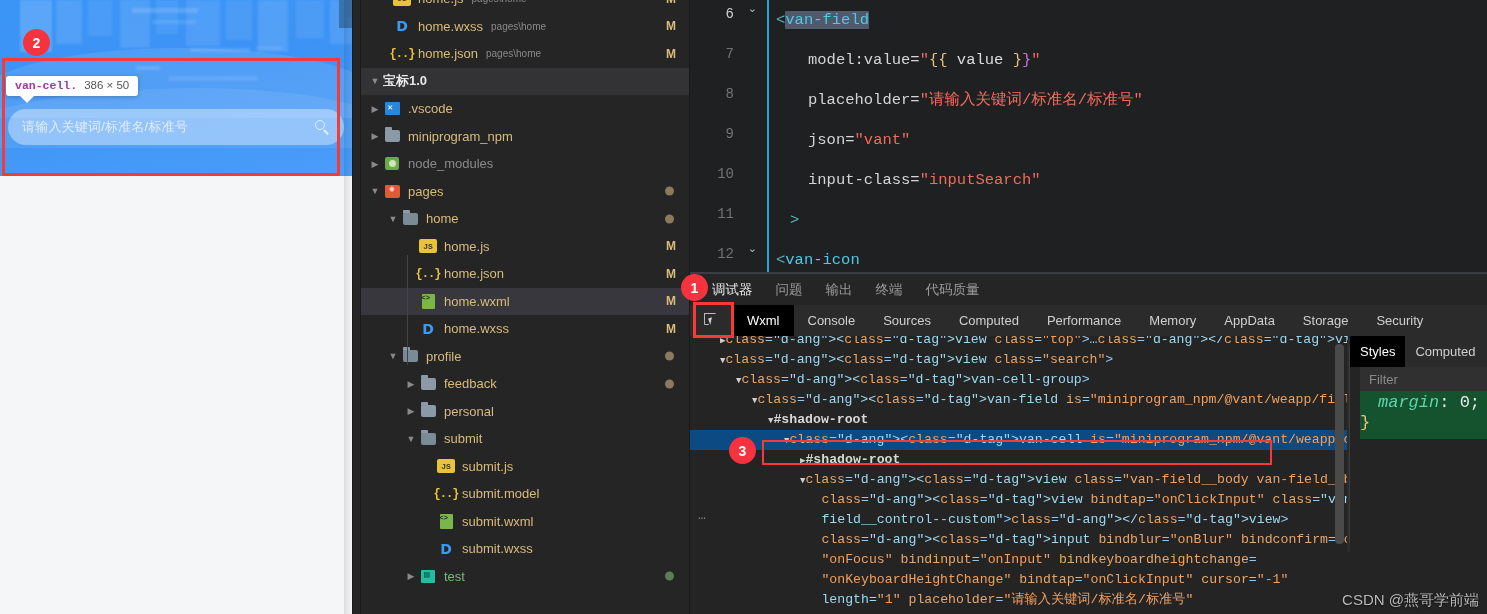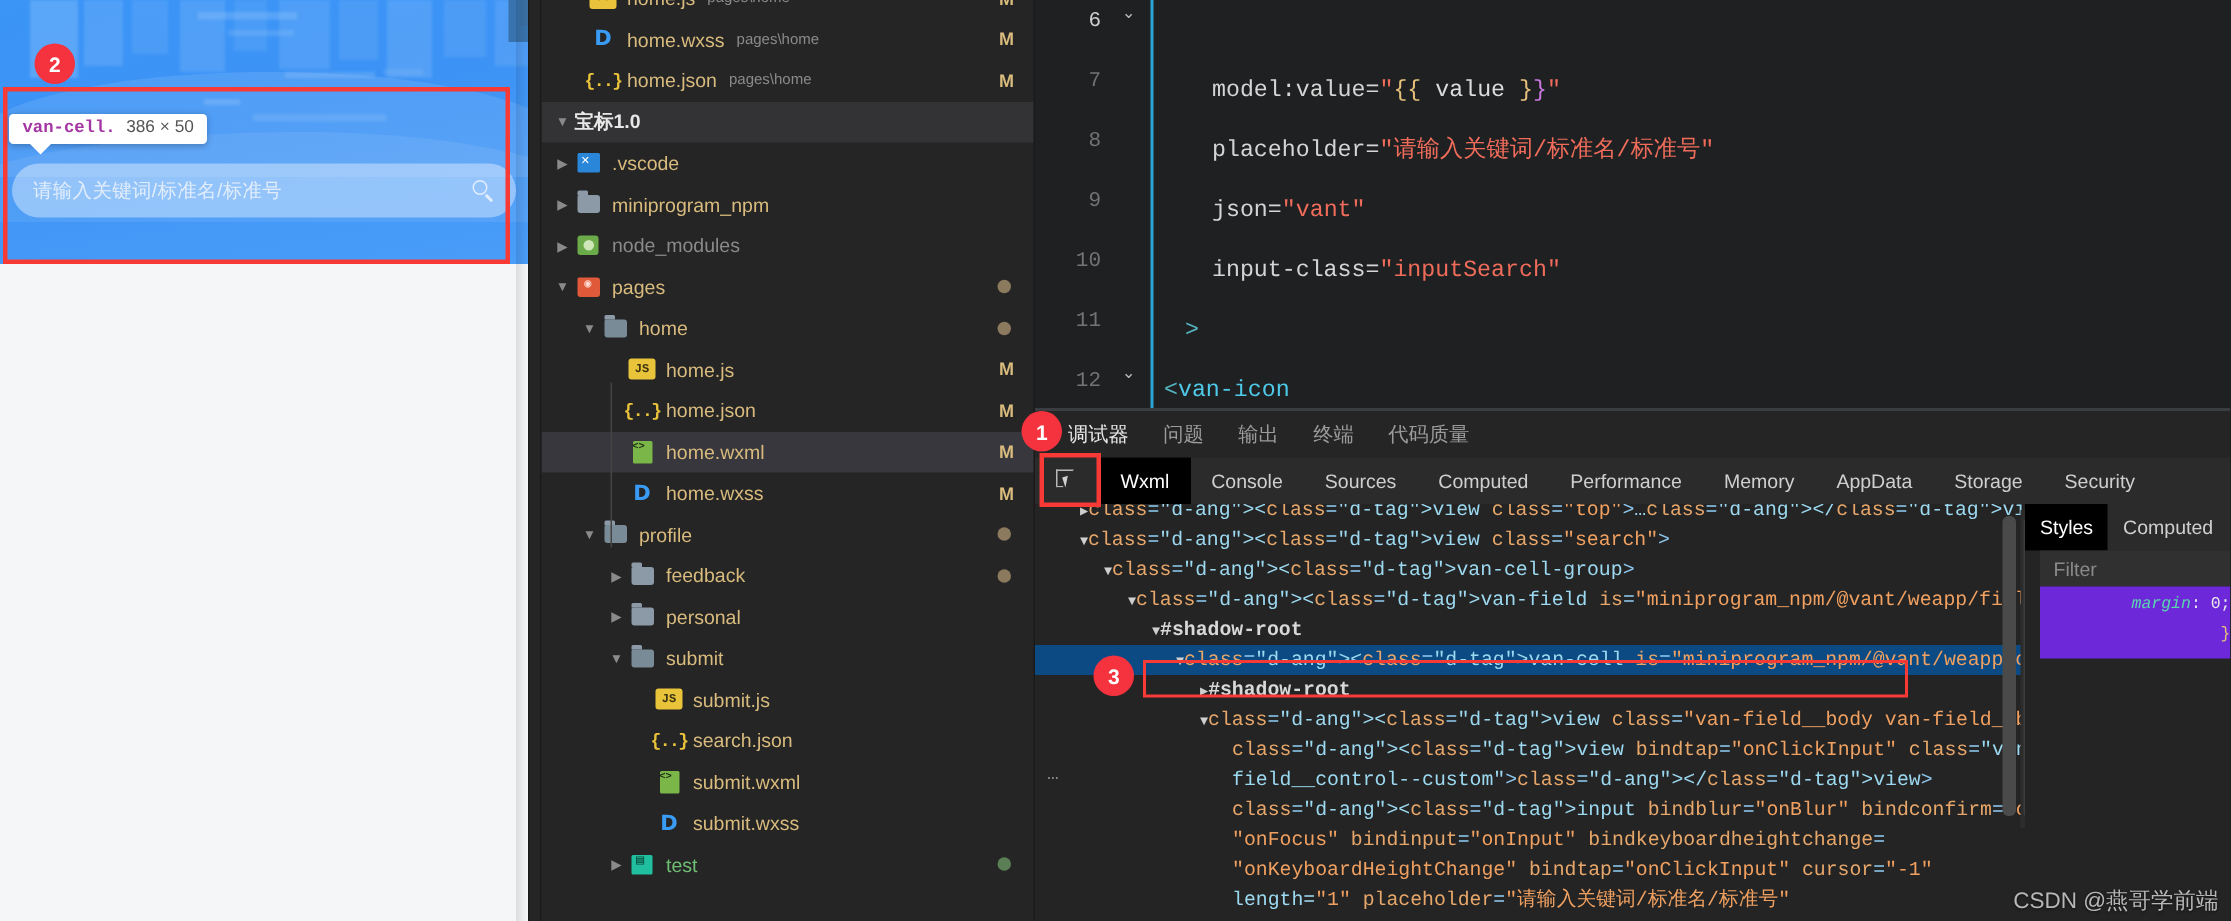--- a/index.html
+++ b/index.html
@@ -375,25 +375,24 @@
   .st-tab.active { background: #000; color: #fff; }
   .styles-filter {
     position: absolute; left: 10px; top: 31px; width: 127px; height: 24px;
     background: #303030;
     display: flex; align-items: center;
     padding-left: 9px;
     color: #8a8a8a; font-size: 13px;
   }
   .styles-body {
     position: absolute; left: 10px; top: 55px; width: 127px; height: 48px;
-    background: #6d28d9;
+    background: #14532d;
     font-family: "Liberation Mono", monospace;
-    font-size: 11px; line-height: 20px;
+    font-size: 17px; line-height: 20px;
     padding-top: 2px;
-    text-align: right;
   }
   .css-prop { color: #5bd6b0; font-style: italic; padding-left: 18px; }
   .css-val { color: #e8e8e8; }
   .css-brace { color: #e8c07b; }
   .styles-vscroll {
     position: absolute; left: 657px; top: 66px;
     width: 16px; height: 212px;
     background: #2c2c2c;
   }
   .styles-vscroll .thumb {
@@ -590,21 +589,21 @@
           <span class="fname">submit</span>
         </div>
         <div class="row" style="padding-left: 60px;">
           <span class="twisty"></span>
           <span class="ic ic-js">JS</span>
           <span class="fname">submit.js</span>
         </div>
         <div class="row" style="padding-left: 60px;">
           <span class="twisty"></span>
           <span class="ic ic-json">{..}</span>
-          <span class="fname">search.json</span>
+          <span class="fname">submit.model</span>
         </div>
         <div class="row" style="padding-left: 60px;">
           <span class="twisty"></span>
           <span class="ic">
             <span class="ic-wxml">&lt;&gt;</span>
           </span>
           <span class="fname">submit.wxml</span>
         </div>
         <div class="row" style="padding-left: 60px;">
           <span class="twisty"></span>
@@ -633,20 +632,21 @@
       <span class="ln" style="top:126px;">9</span>
       <span class="ln" style="top:166px;">10</span>
       <span class="ln" style="top:206px;">11</span>
       <span class="ln" style="top:246px;">12</span>
       <span class="fold" style="top:2px;">⌄</span>
       <span class="fold" style="top:242px;">⌄</span>
     </div>
     <div class="cursorline"></div>
 
     <div class="code">
+      <div class="cl" style="top:0px;"><span class="tagb">&lt;</span><span class="tagname sel-tag">van-field</span></div>
 
       <div class="cl" style="top:40px;padding-left:32px;"><span class="attr">model:value=</span><span class="str">"</span><span class="mustache">{{</span><span class="plainw"> value </span><span class="mustache">}</span><span class="mustache2">}</span><span class="str">"</span></div>
 
       <div class="cl" style="top:80px;padding-left:32px;"><span class="attr">placeholder=</span><span class="str">"</span><span class="str">请输入关键词/标准名/标准号</span><span class="str">"</span></div>
 
       <div class="cl" style="top:120px;padding-left:32px;"><span class="attr">json=</span><span class="str">"</span><span class="str">vant</span><span class="str">"</span></div>
 
       <div class="cl" style="top:160px;padding-left:32px;"><span class="attr">input-class=</span><span class="str">"</span><span class="str">inputSearch</span><span class="str">"</span></div>
 
       <div class="cl" style="top:200px;padding-left:14px;"><span class="tagb">&gt;</span></div>

